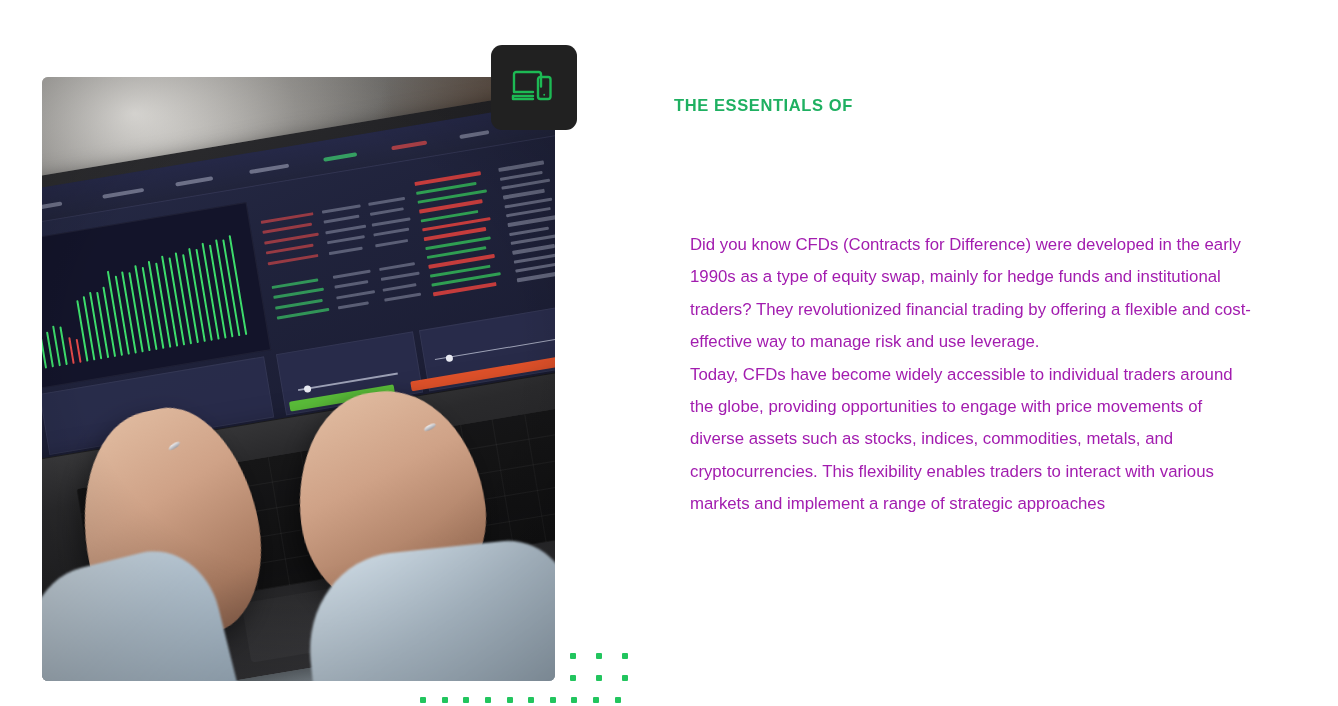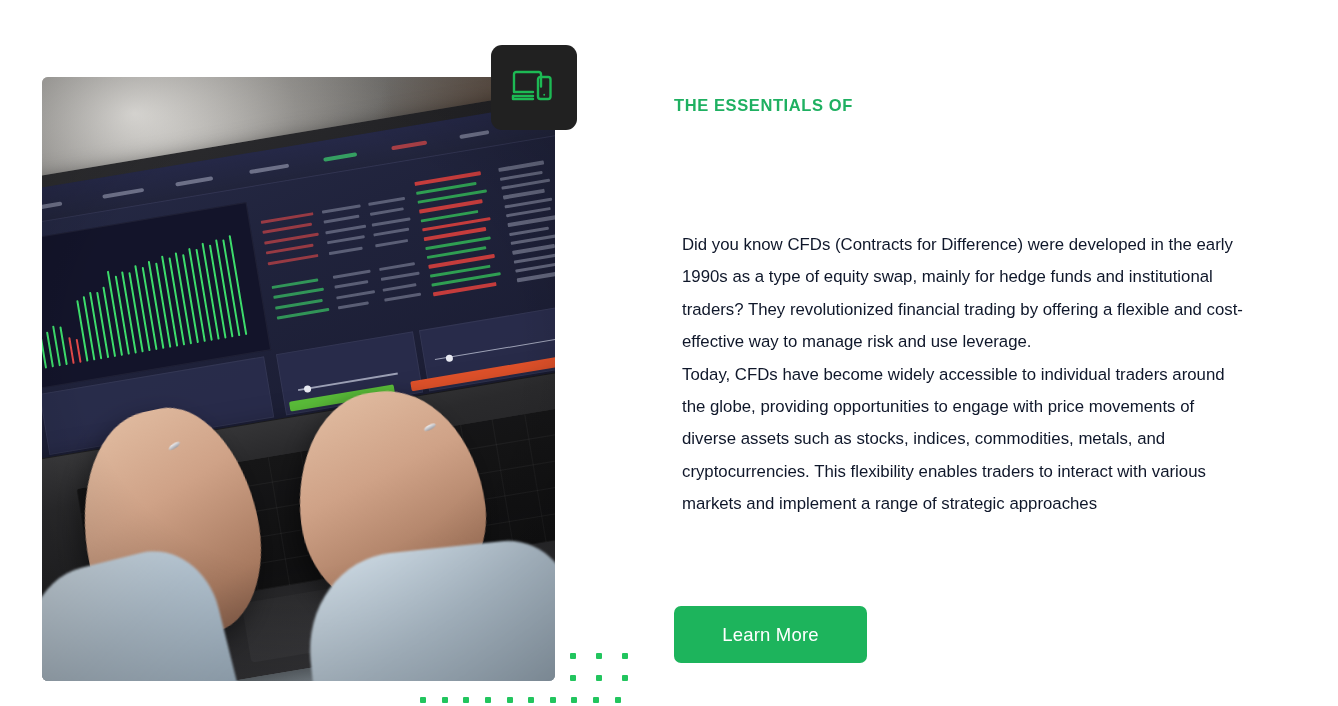--- a/index.html
+++ b/index.html
@@ -283,25 +283,25 @@
     position: absolute;
     left: 0; top: 142px;
     font-size: 47px;
     font-weight: bold;
     letter-spacing: -0.5px;
     color: #1d1d1f;
     line-height: 1.18;
   }
   .body-copy {
     position: absolute;
-    left: 8px; top: 229px;
+    left: 16px; top: 229px;
     width: 562px;
     font-size: 16.8px;
     line-height: 32.4px;
-    color: #0f172a;
+    color: #a21caf;
     font-weight: normal;
   }
   .body-copy p { margin: 0; }
 
   .cta {
     position: absolute;
     left: 0; top: 606px;
     width: 193px;
     height: 57px;
     background: #1db45c;
@@ -506,17 +506,16 @@
   <div class="text-col">
 
     <div class="eyebrow">THE ESSENTIALS OF</div>
 
 
     <div class="body-copy">
       <p>Did you know CFDs (Contracts for Difference) were developed in the early 1990s as a type of equity swap, mainly for hedge funds and institutional traders? They revolutionized financial trading by offering a flexible and cost-effective way to manage risk and use leverage.</p>
       <p>Today, CFDs have become widely accessible to individual traders around the globe, providing opportunities to engage with price movements of diverse assets such as stocks, indices, commodities, metals, and cryptocurrencies. This flexibility enables traders to interact with various markets and implement a range of strategic approaches</p>
     </div>
 
-    <button class="cta">Learn More</button>
 
   </div>
 
 </div>
 
 </body></html>

